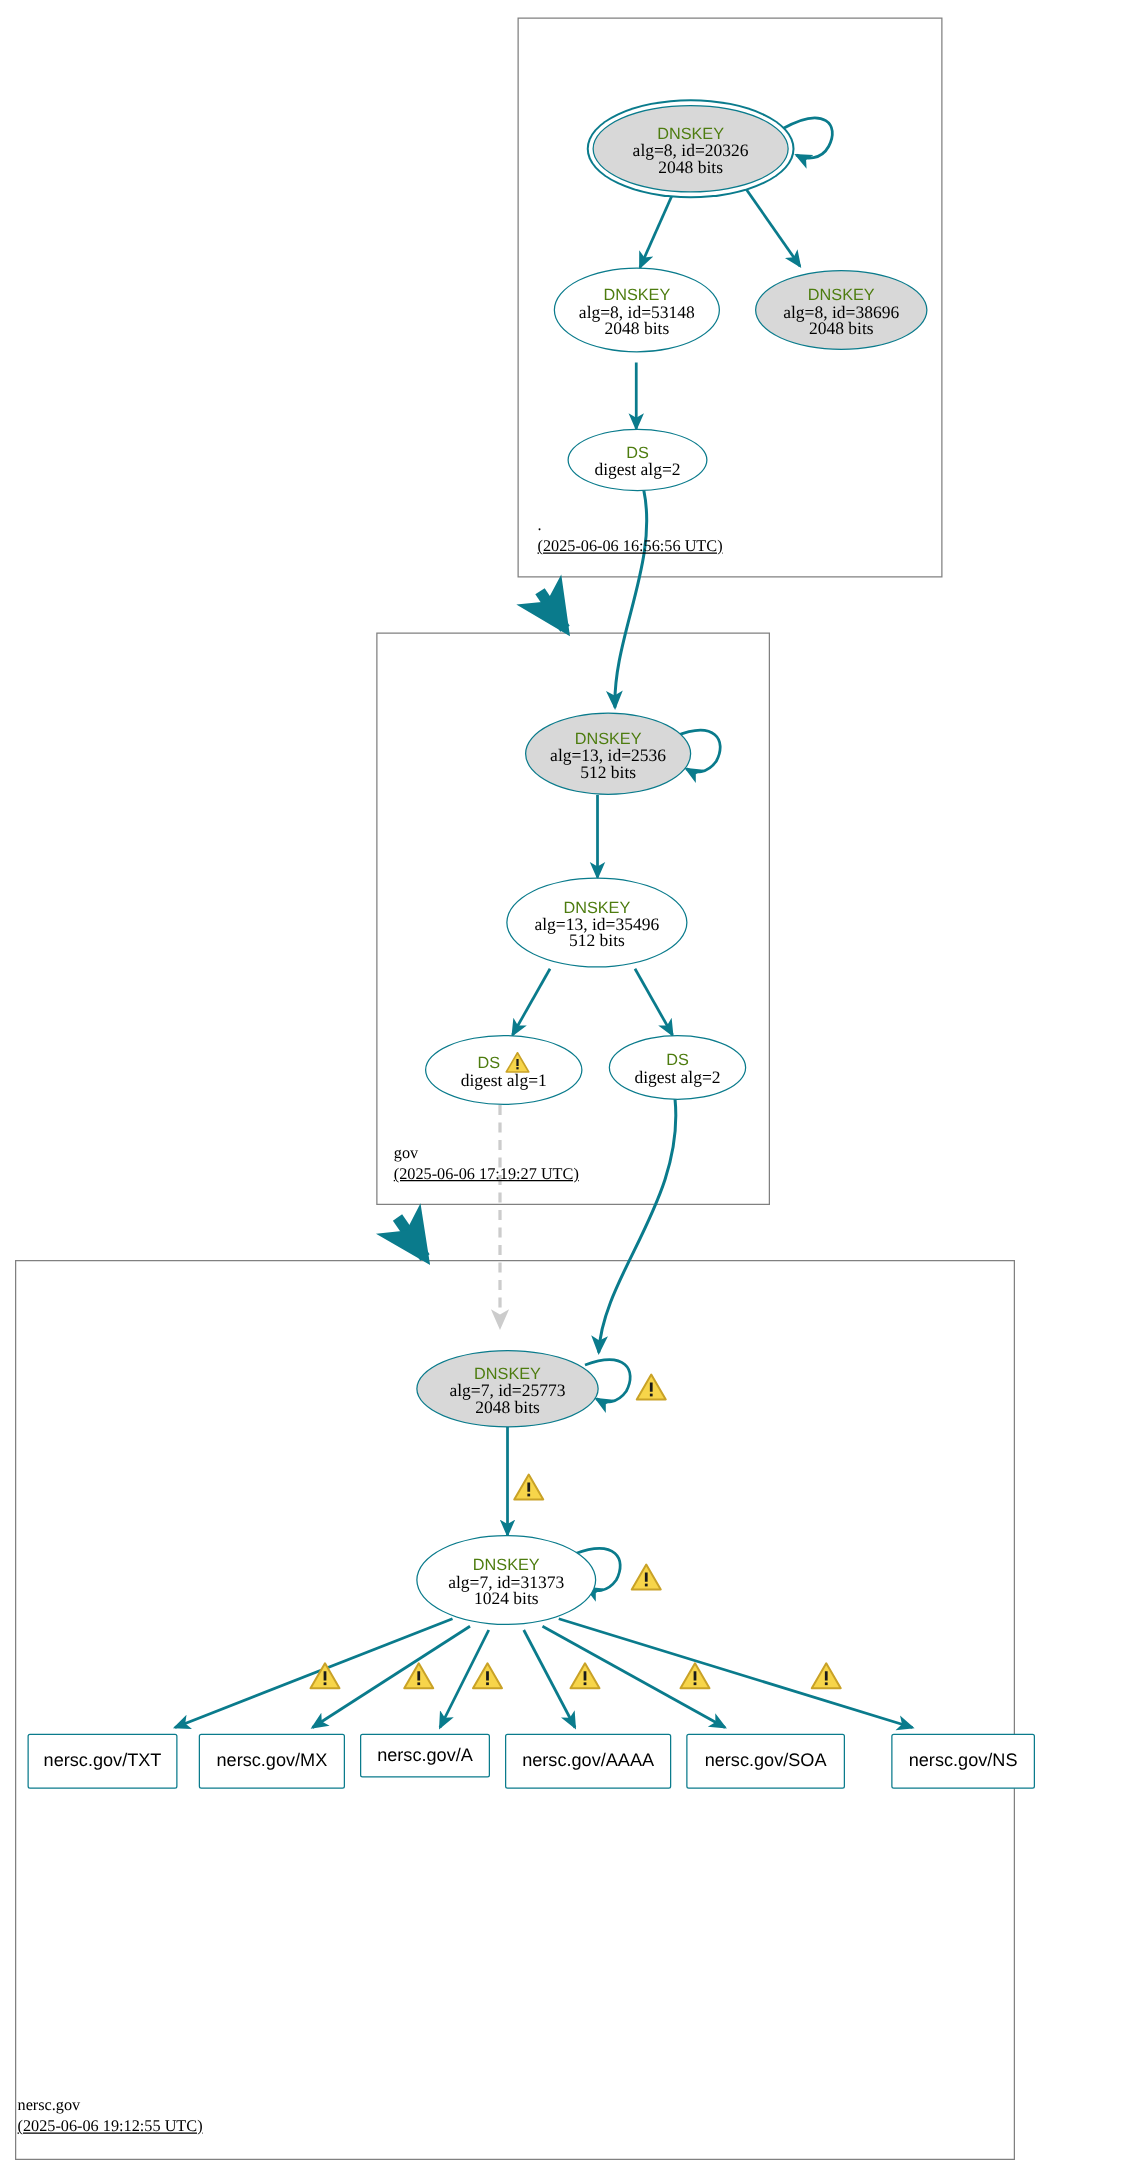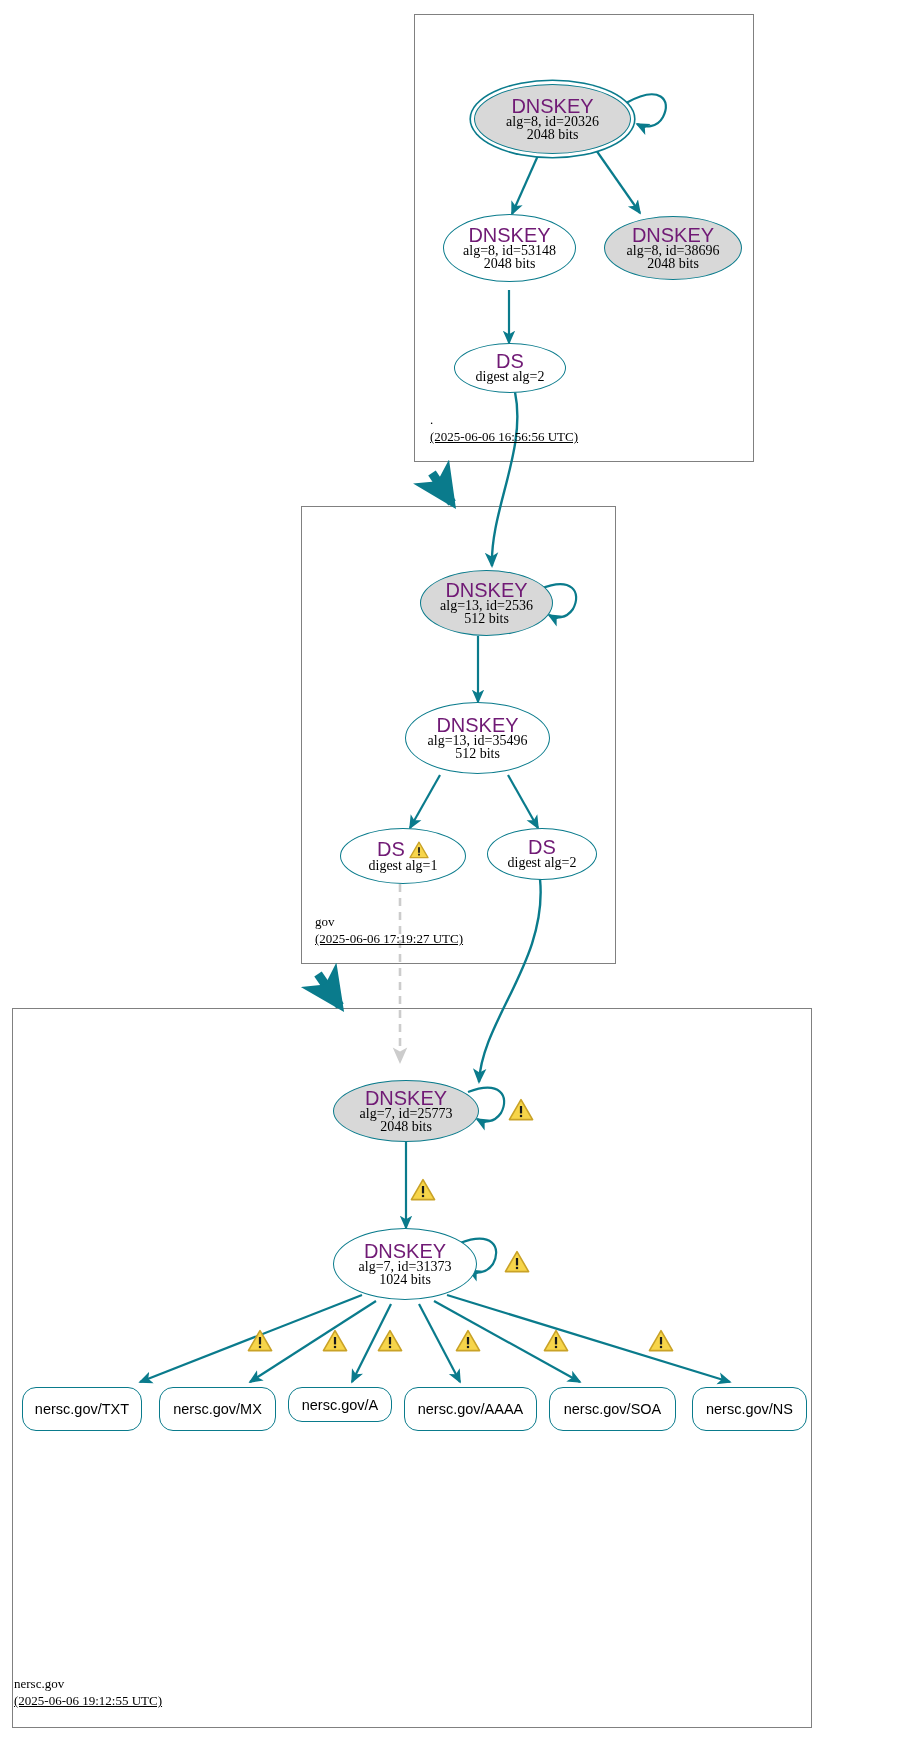--- a/index.html
+++ b/index.html
@@ -6,22 +6,22 @@
   body{font-family:"Liberation Sans",sans-serif;}
   #stage{position:relative;width:913px;height:1742px;overflow:hidden;background:#fff;}
   .zonebox{position:absolute;border:1px solid #808080;background:transparent;box-sizing:border-box;}
   .zonelabel{position:absolute;font-family:"Liberation Serif",serif;color:#000;white-space:nowrap;}
   .zonelabel .zname{font-size:13px;line-height:16px;}
   .zonelabel .ztime{font-size:13px;line-height:18px;text-decoration:underline;}
   .node{position:absolute;display:flex;flex-direction:column;align-items:center;justify-content:center;text-align:center;box-sizing:border-box;}
   .ellipse{border:1.6px solid #0a7b8c;border-radius:50%;background:#ffffff;}
   .ellipse.filled{background:#d8d8d8;}
   .ellipse.dbl{box-shadow:0 0 0 3px #ffffff,0 0 0 4.6px #0a7b8c;}
-  .rrbox{border:1.6px solid #0a7b8c;border-radius:14px;background:#ffffff;}
-  .n-title{font-family:"Liberation Sans",sans-serif;font-size:20px;color:#701a75;line-height:17px;}
+  .rrbox{border:1.6px solid #0a7b8c;border-radius:2px;background:#ffffff;}
+  .n-title{font-family:"Liberation Sans",sans-serif;font-size:13px;color:#4d7c0f;line-height:17px;}
   .n-sub{font-family:"Liberation Serif",serif;font-size:14px;color:#000;line-height:13px;white-space:nowrap;}
   .rr-label{font-family:"Liberation Sans",sans-serif;font-size:14.5px;color:#000;white-space:nowrap;}
   .titlerow{display:flex;align-items:center;justify-content:center;gap:4px;}
   svg.layer{position:absolute;left:0;top:0;width:913px;height:1742px;pointer-events:none;}
   .warn{position:absolute;width:26px;height:24px;}
 </style>
 </head>
 <body>
 
 <div id="stage">
@@ -211,21 +211,21 @@
   </div>
   <div class="node rrbox" style="left:288px;top:1387px;width:104px;height:35px;">
     <span class="rr-label">nersc.gov/A</span>
   </div>
   <div class="node rrbox" style="left:404px;top:1387px;width:133px;height:44px;">
     <span class="rr-label">nersc.gov/AAAA</span>
   </div>
   <div class="node rrbox" style="left:549px;top:1387px;width:127px;height:44px;">
     <span class="rr-label">nersc.gov/SOA</span>
   </div>
-  <div class="node rrbox" style="left:692px;top:1387px;width:115px;height:44px;">
+  <div class="node rrbox" style="left:713px;top:1387px;width:115px;height:44px;">
     <span class="rr-label">nersc.gov/NS</span>
   </div>
 
   <div class="zonelabel" style="left:14px;top:1676px;">
     <div class="zname">nersc.gov</div>
     <div class="ztime">(2025-06-06 19:12:55 UTC)</div>
   </div>
 
 </div>
 

